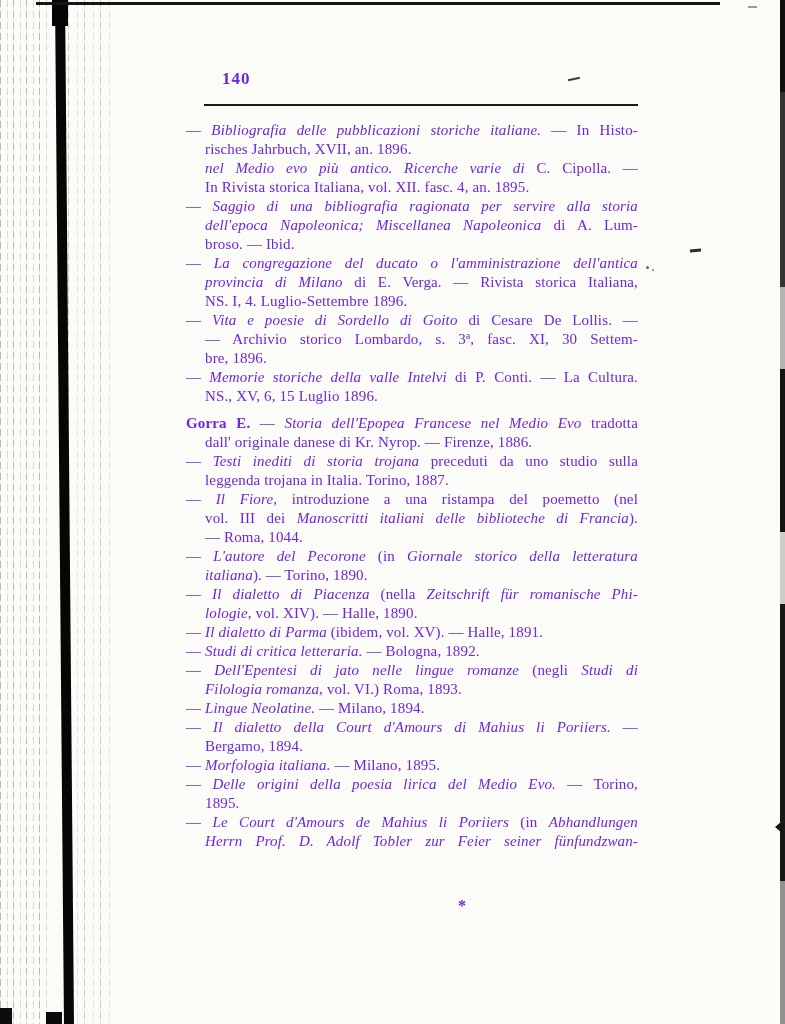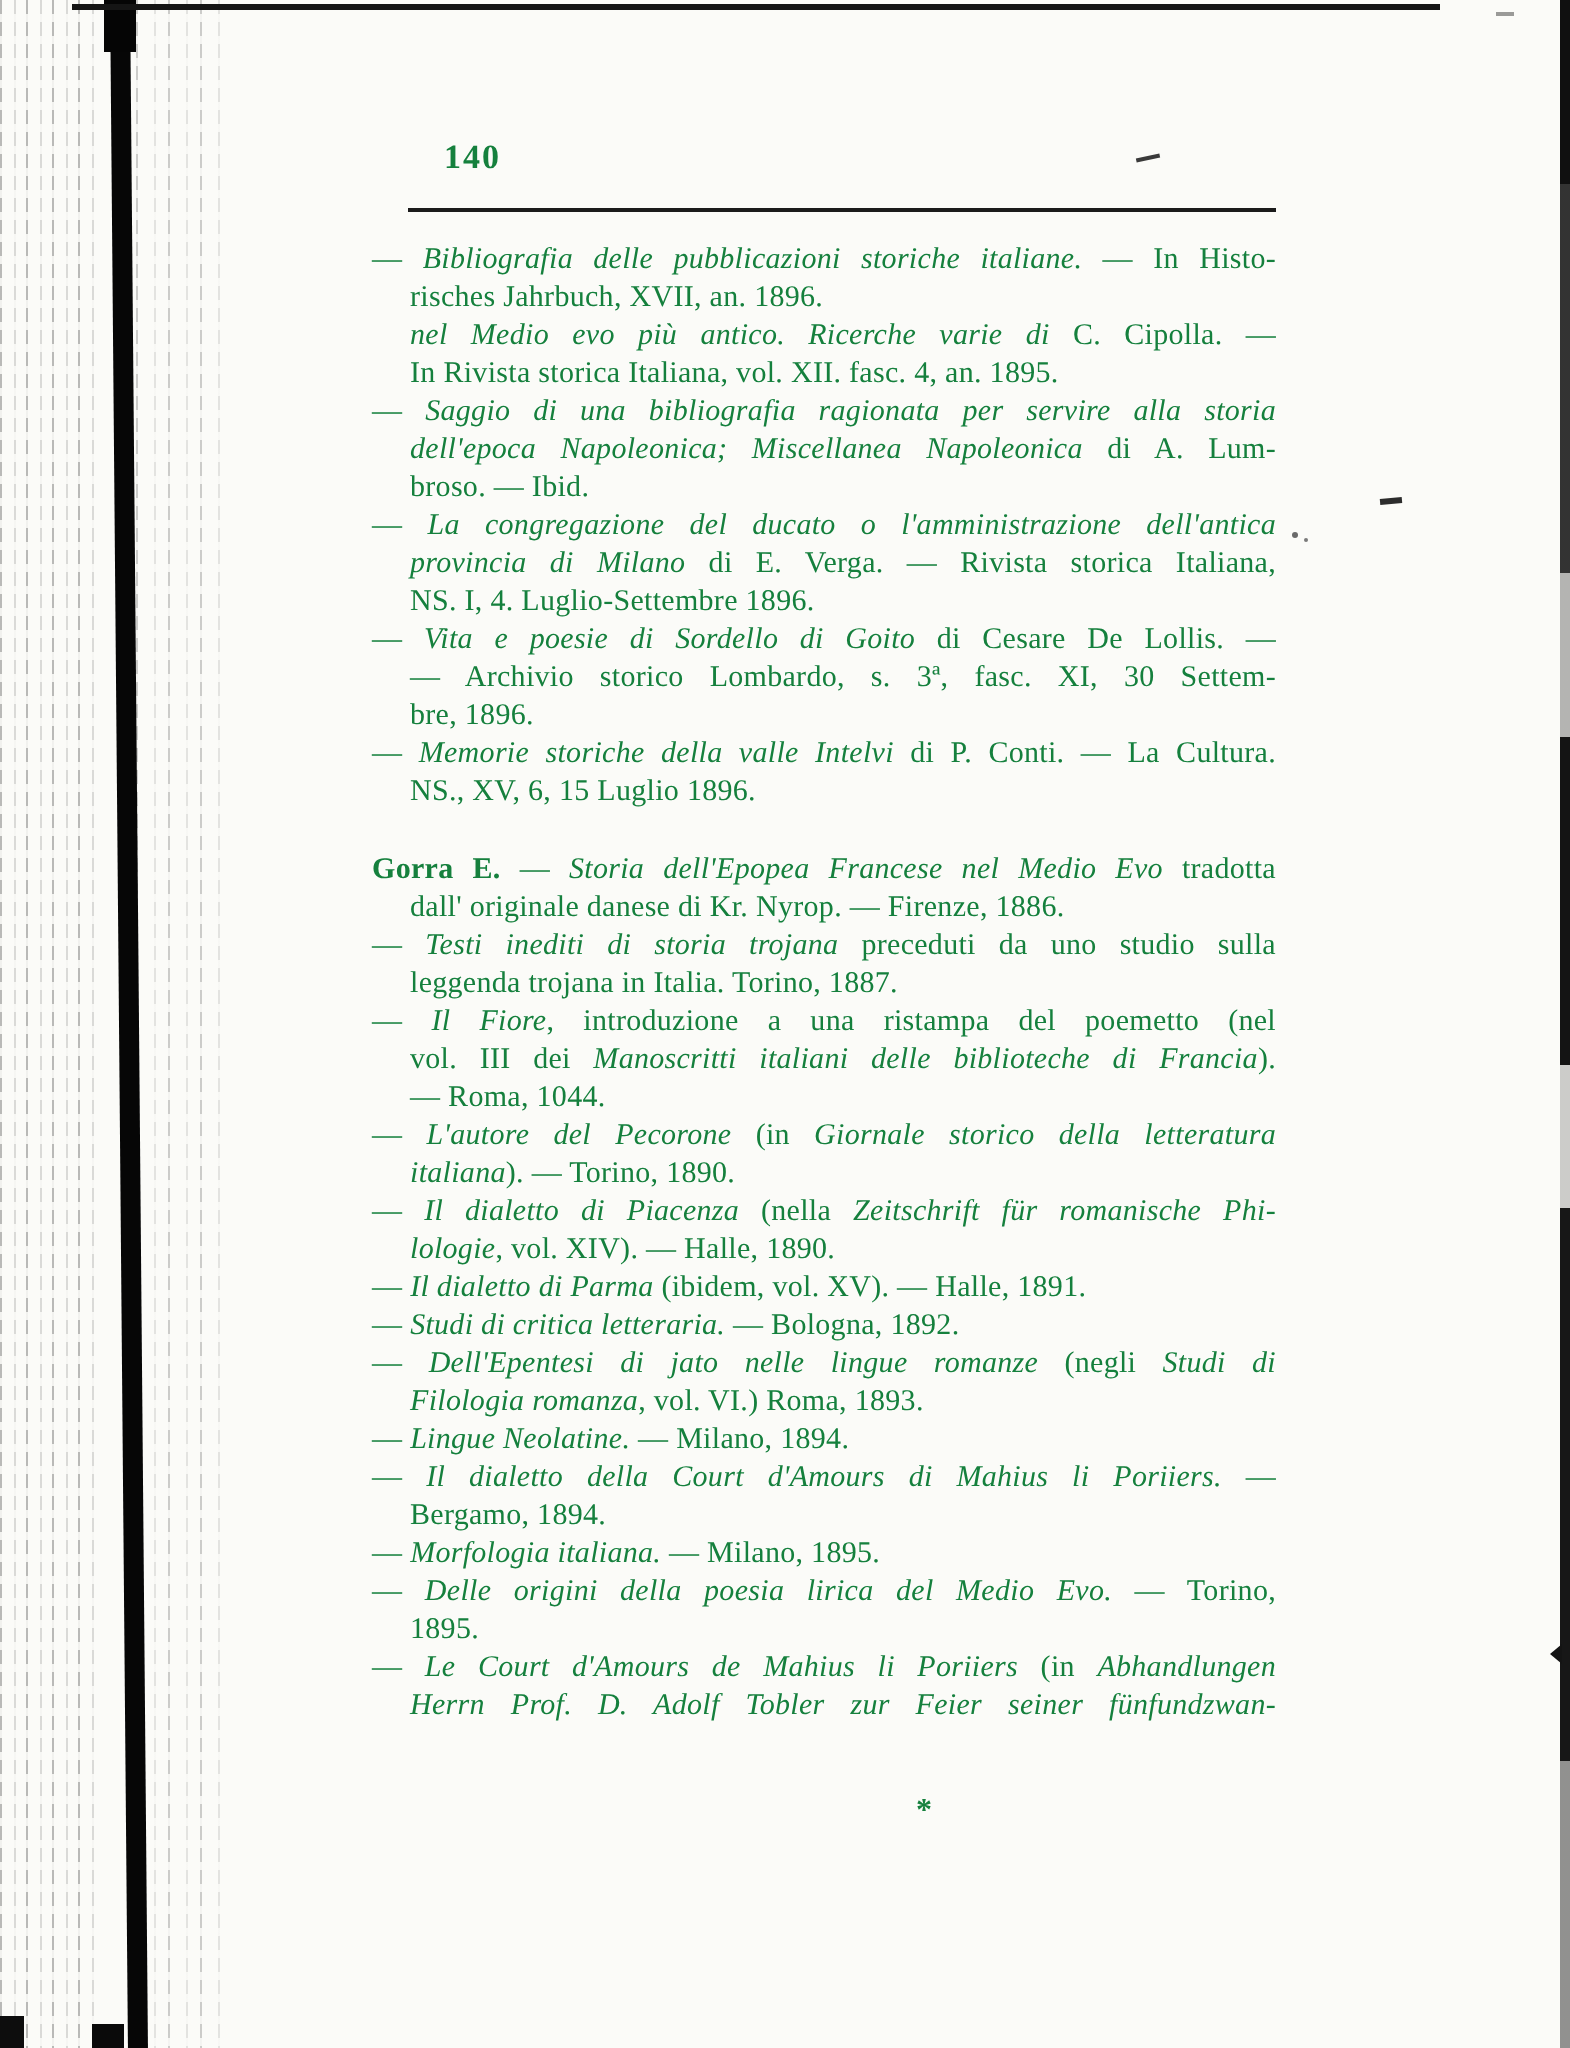--- a/index.html
+++ b/index.html
@@ -1,21 +1,21 @@
 <!DOCTYPE html>
 <html><head>
 <meta charset="utf-8">
 <style>
   html,body{margin:0;padding:0;background:#e8e8e6;}
   .page{
     position:relative;
     width:785px;height:1024px;
     background:#fbfbf8;
     font-family:"Liberation Serif", serif;
-    color:#15803d;
+    color:#6d28d9;
     overflow:hidden;
   }
   
   .art{position:absolute;}
   .top-edge-line{left:36px;top:2px;width:684px;height:3px;background:#151515;}
   .gutter-bar{
     left:55px;top:-4px;width:10px;height:1036px;background:#060606;
     transform:rotate(-0.5deg);transform-origin:50% 0;
   }
   .gutter-bar-top{left:52px;top:0;width:16px;height:26px;background:#050505;}
@@ -60,21 +60,21 @@
   .pageno{
     position:absolute;left:222px;top:69px;
     font-size:17px;font-weight:bold;letter-spacing:1px;
   }
   .rule{position:absolute;left:204px;top:104px;width:434px;height:2px;background:#1b1b1b;}
   .bib{
     position:absolute;left:186px;top:121px;width:452px;
     font-size:15px;line-height:19px;letter-spacing:0.15px;
   }
   .entry{margin:0;}
-  .entry.gap{margin-top:20px;}
+  .entry.gap{margin-top:8px;}
   .line{text-align:justify;margin-left:19px;}
   .line.hang{margin-left:0;}
   .line.full{text-align-last:justify;}
   .s-i{font-style:italic;}
   .s-r{font-style:normal;}
   .s-sc{font-variant:small-caps;letter-spacing:0.6px;}
   .author{font-weight:bold;}
   .footnote-mark{
     position:absolute;left:458px;top:897px;
     font-size:16px;font-weight:bold;

